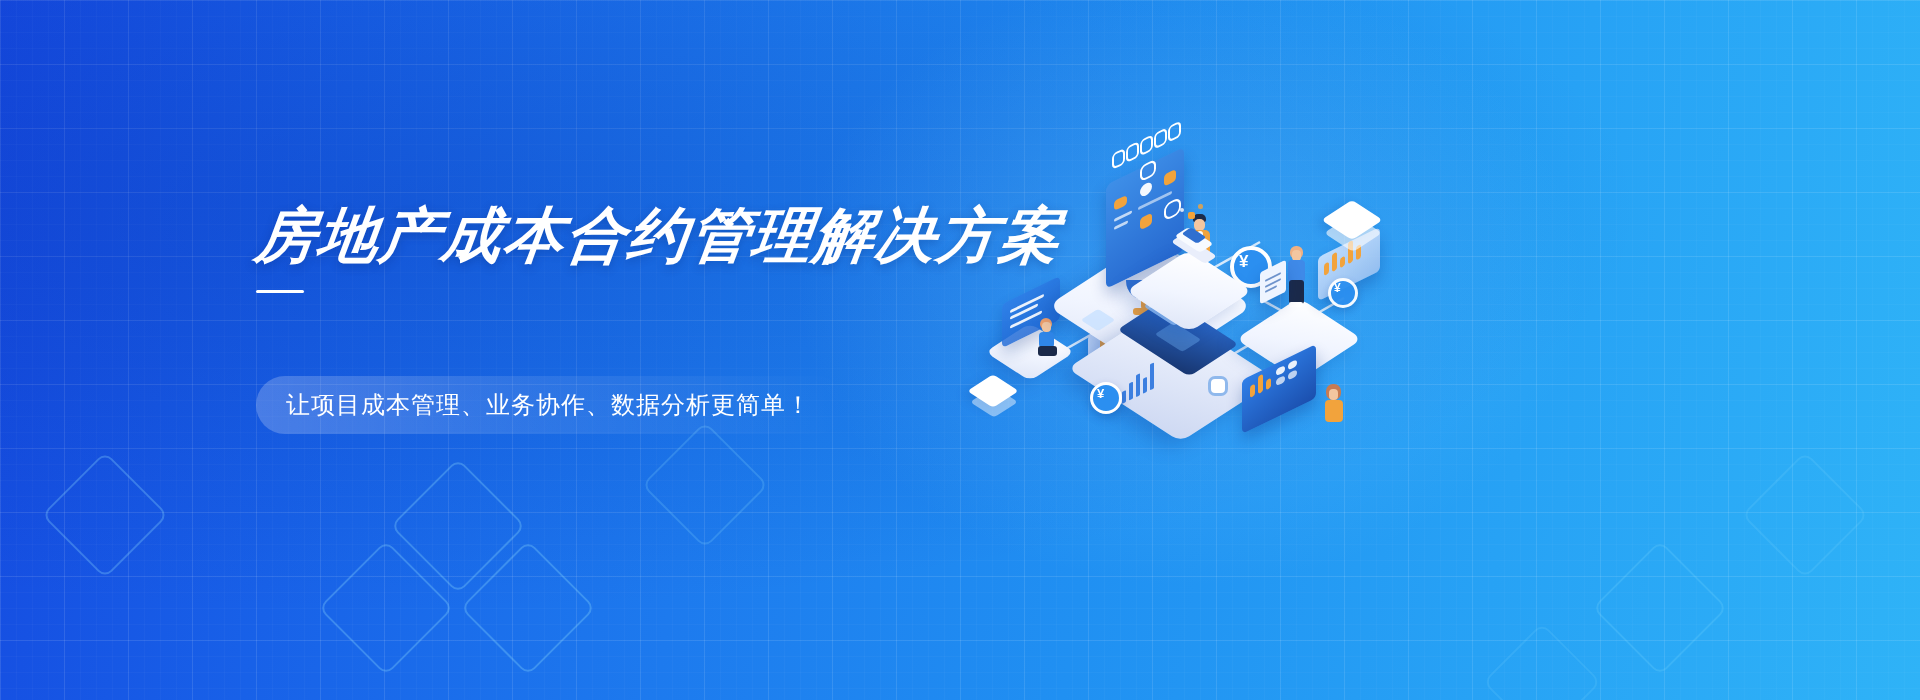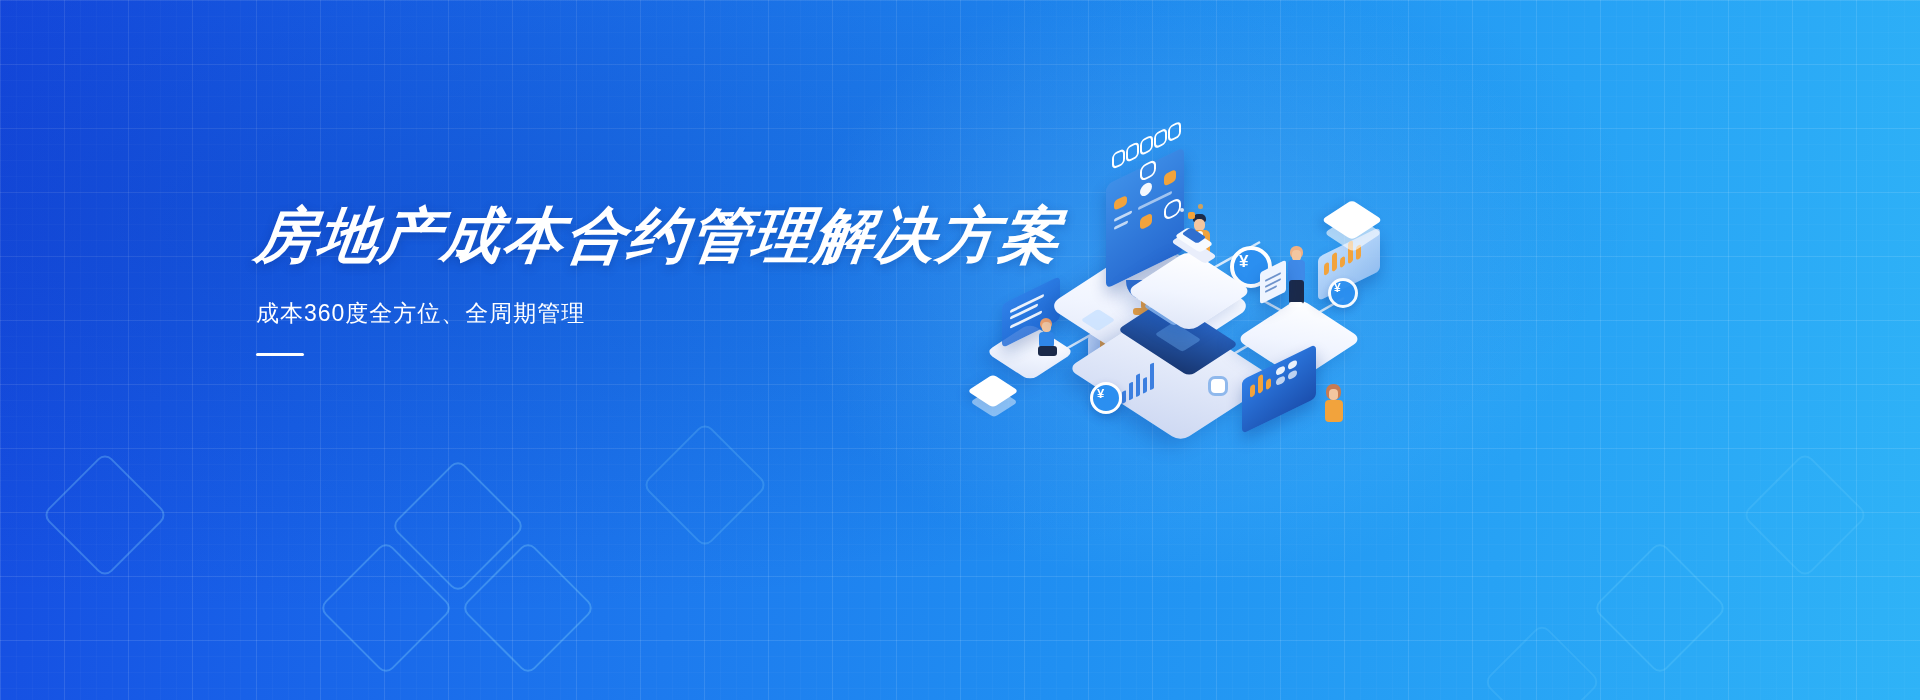--- a/index.html
+++ b/index.html
@@ -77,24 +77,26 @@
   <div class="dia" style="left:410px;top:478px;width:92px;height:92px;"></div>
   <div class="dia" style="left:480px;top:560px;width:92px;height:92px;"></div>
   <div class="dia" style="left:338px;top:560px;width:92px;height:92px;"></div>
   <div class="dia" style="left:660px;top:440px;width:86px;height:86px;opacity:.7;"></div>
   <div class="dia" style="left:1612px;top:560px;width:92px;height:92px;opacity:.6;"></div>
   <div class="dia" style="left:1760px;top:470px;width:86px;height:86px;opacity:.5;"></div>
   <div class="dia" style="left:1500px;top:640px;width:80px;height:80px;opacity:.45;"></div>
 
   <div class="copy">
     <div class="title">房地产成本合约管理解决方案</div>
-    <div class="subtitle">成本360度全方位、全周期管理</div>
     <div class="rule"></div>
   </div>
 
+  <div class="pill">
+    <span class="pill-text">让项目成本管理、业务协作、数据分析更简单！</span>
+  </div>
 
   <div class="illus">
 
     <svg width="470" height="300" style="position:absolute;left:0;top:0;">
       <g fill="none" stroke="rgba(255,255,255,.8)" stroke-width="2.5">
         <path d="M150 150 L186 130 L232 156 L268 136"></path>
         <path d="M238 100 L276 122 L330 92"></path>
         <path d="M120 208 L166 182 L214 210 L262 184"></path>
         <path d="M262 184 L300 206 L348 178"></path>
         <path d="M332 150 L372 172 L414 148"></path>

